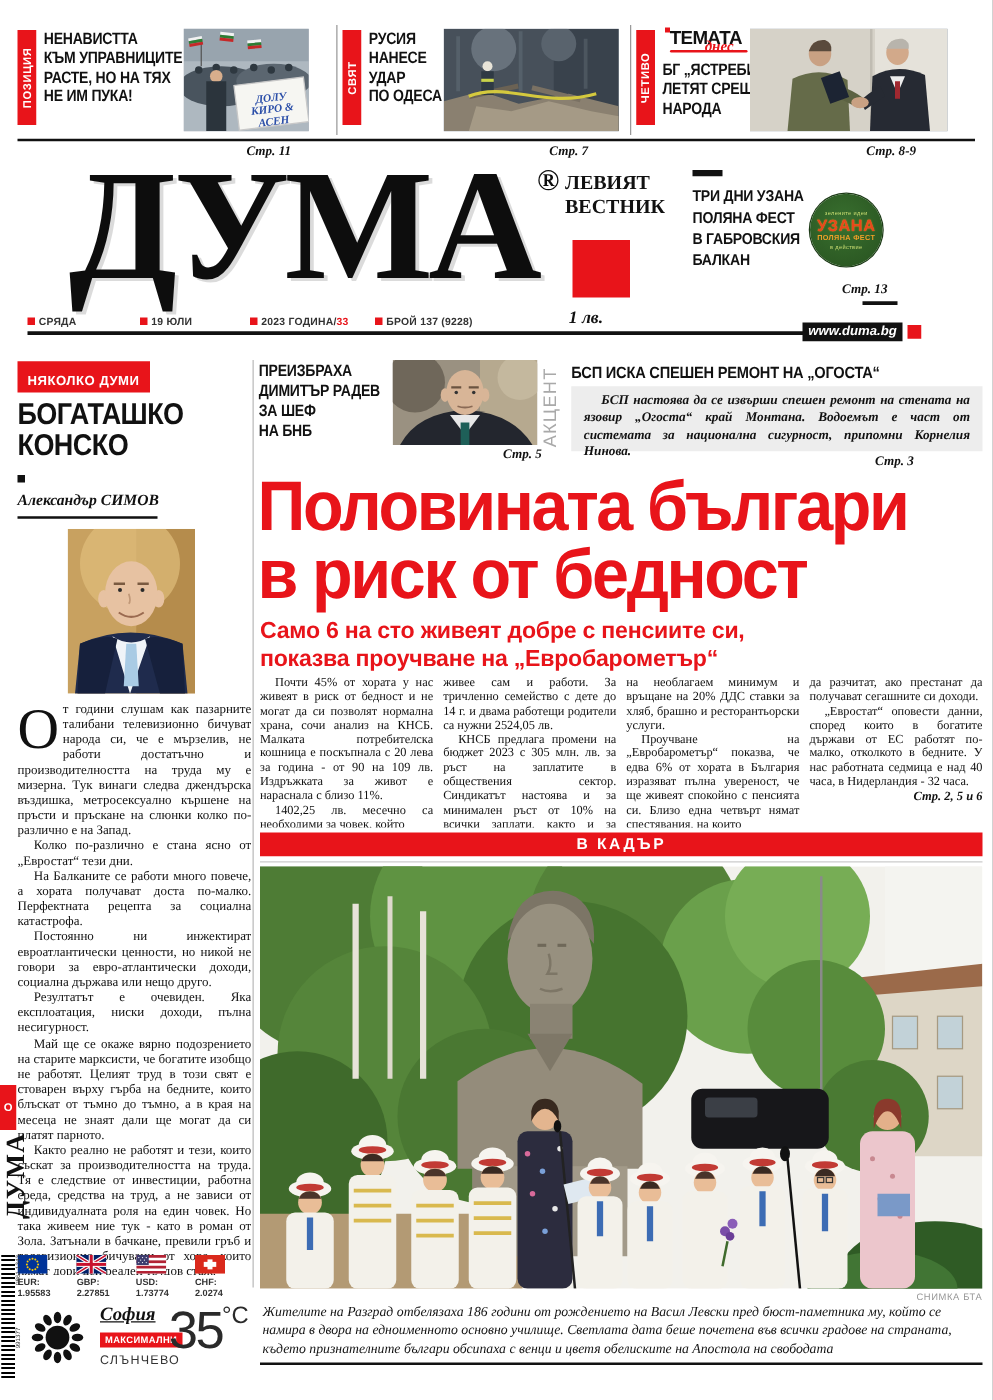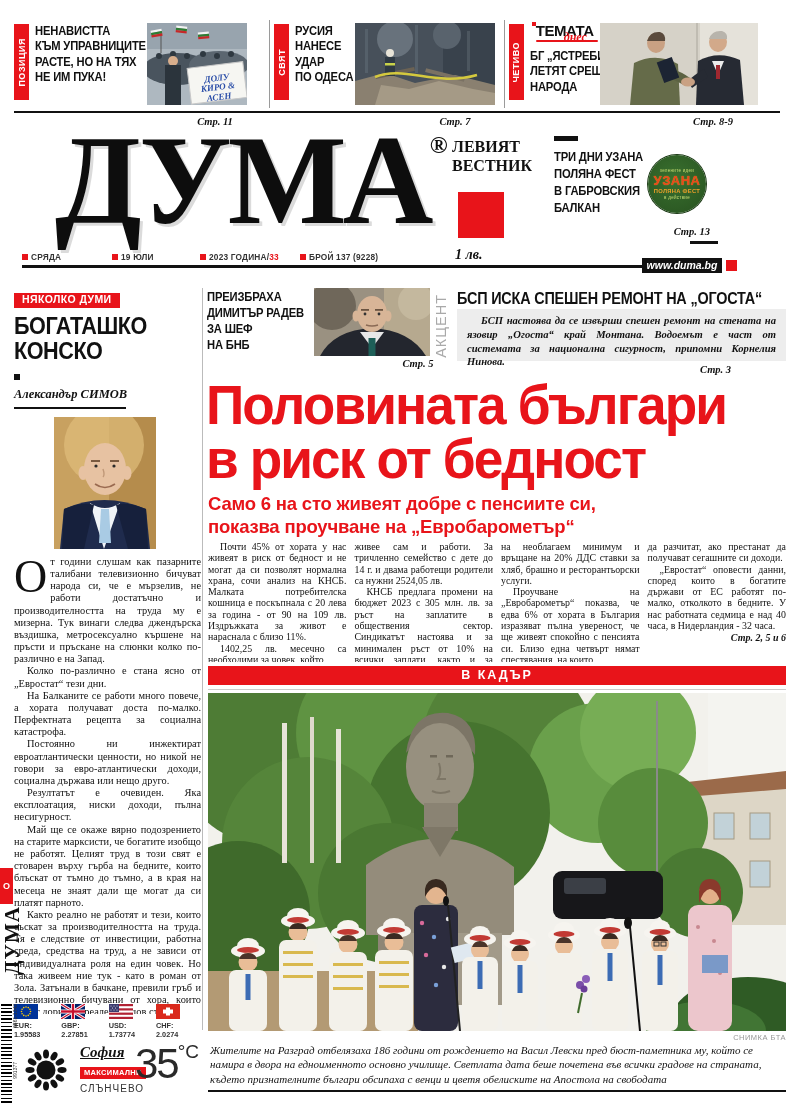--- a/index.html
+++ b/index.html
@@ -45,21 +45,21 @@
   .dl-red{ color:var(--red);text-align:center; }
   .price{ left:455px; top:247px; font-family:"Liberation Serif",serif; font-style:italic; font-weight:bold; font-size:14px; }
   .blackrule{ left:22px; top:265px; width:622px; height:3px; background:#111; }
   .sitebox{ left:642px; top:258px; width:80px; height:15px; background:#111; color:#fff; font-style:italic; font-weight:bold; font-size:10.5px; text-align:center; line-height:15px; }
   .sitesq{ left:726px; top:260px; width:11px; height:11px; background:var(--red); }
 
   .vline-main{ left:202px; top:288px; width:1px; height:742px; background:#bbb; }
 
   
   .leftcol{ left:14px; top:289px; width:187px; }
-  .rubric{ display:inline-block; background:var(--red); color:#fff; font-size:10.5px; font-weight:bold; letter-spacing:.4px; padding:0 8px 3px; }
+  .rubric{ display:inline-block; background:var(--red); color:#fff; font-size:10.5px; font-weight:bold; letter-spacing:.4px; padding:10px 8px 3px; }
   .op-title{ margin-top:5px; font-size:24px; font-weight:bold; line-height:1.06; letter-spacing:-.5px; }
   .op-bullet{ width:6px; height:6px; background:#111; margin-top:10px; }
   .op-author{ margin-top:7px; font-family:"Liberation Serif",serif; font-style:italic; font-weight:bold; font-size:12.5px; }
   .op-rule{ margin-top:5px; width:112px; height:2px; background:#111; }
   .op-photo{ position:relative; margin:8px 0 0 40px; width:102px; height:132px; overflow:hidden; }
   .op-body{ margin-top:7px; font-family:"Liberation Serif",serif; font-size:10.4px; line-height:1.17; text-align:justify; max-height:458px; overflow:hidden; }
   .op-body p{ margin:0; }
   .op-body p.ind{ text-indent:13px; }
   .dropcap{ float:left; font-family:"Liberation Serif",serif; font-size:46px; line-height:.8; padding:3px 3px 0 0; }
 
@@ -84,21 +84,21 @@
   .rail-bar{ left:1px; top:1004px; width:11px; height:100px; background:repeating-linear-gradient(180deg,#000 0 1.5px,#fff 1.5px 3.6px); }
   .rail-issn{ left:12px; top:1004px; writing-mode:vertical-rl; transform:rotate(180deg); font-size:5px; color:#333; }
   .rail-code{ left:12px; top:1062px; writing-mode:vertical-rl; transform:rotate(180deg); font-size:5px; color:#333; }
 
   
   .radev{ left:207px; top:289px; width:112px; font-size:13.2px; font-weight:bold; line-height:1.22; letter-spacing:-.2px; }
   .radev-photo{ left:314px; top:288px; width:116px; height:68px; overflow:hidden; position:absolute; }
   .radev-page{ left:386px; top:358px; width:64px; text-align:center; }
   .akcent-label{ left:433px; top:288px; width:20px; height:76px; display:flex; align-items:center; }
   .akcent-label span{ writing-mode:vertical-rl; transform:rotate(180deg); font-size:14.5px; color:#a9a9a9; letter-spacing:1px; }
-  .akcent-title{ left:457px; top:290px; width:330px; font-size:16px; font-weight:bold; letter-spacing:-.2px; }
+  .akcent-title{ left:457px; top:290px; width:330px; font-size:13px; font-weight:bold; letter-spacing:-.2px; }
   .akcent-box{ left:457px; top:309px; width:329px; height:52px; background:#ededed; padding:5px 10px; }
   .akcent-box p{ font-family:"Liberation Serif",serif; font-style:italic; font-weight:bold; font-size:10.6px; line-height:1.3; text-align:justify; text-indent:14px; }
   .akcent-page{ left:700px; top:364px; width:86px; text-align:left; }
 
   
   .headline{ left:206px; top:378px; width:582px; color:var(--red); font-weight:bold; font-size:56px; line-height:.97; letter-spacing:-2px; }
   .subhead{ left:208px; top:492px; color:var(--red); font-weight:bold; font-size:18.5px; line-height:1.25; letter-spacing:-.2px; }
   .cols{ left:208px; top:541px; width:578px; height:121px; display:flex; gap:8px; overflow:hidden; }
   .col{ flex:1; font-family:"Liberation Serif",serif; font-size:9.9px; line-height:1.14; text-align:justify; }
   .col p{ margin:0; }

